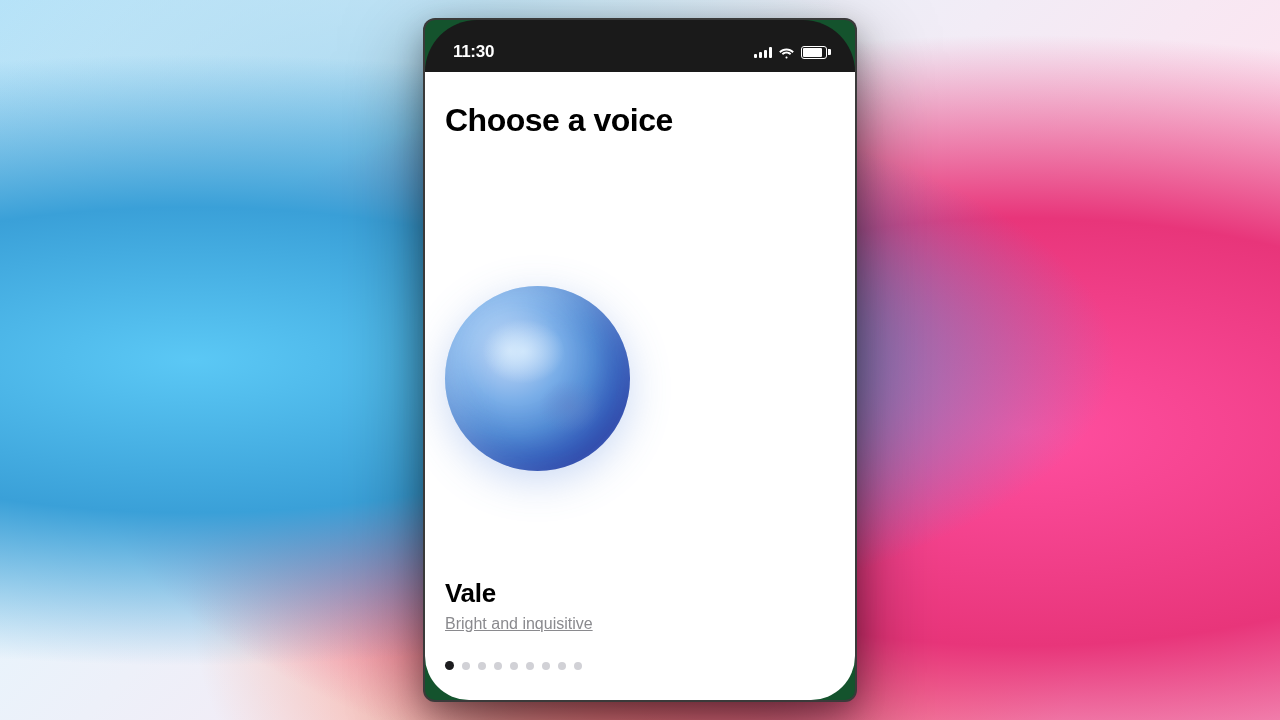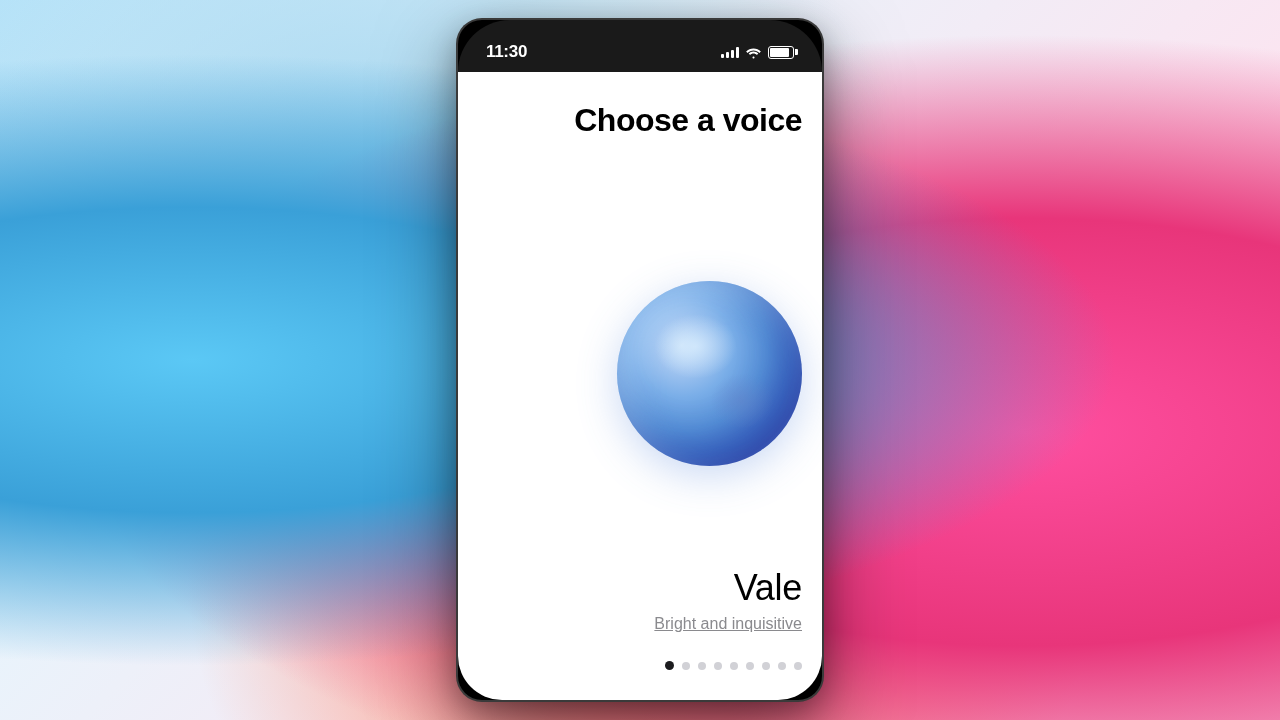--- a/index.html
+++ b/index.html
@@ -21,24 +21,24 @@
         radial-gradient(ellipse at 50% 80%, #ff7b54 0%, transparent 50%),
         radial-gradient(ellipse at 30% 20%, #a8d8f0 0%, transparent 40%),
         linear-gradient(135deg, #b8e4f9 0%, #e8f4fc 30%, #fce4f0 70%, #f9c0d8 100%);
     }
 
     .phone-wrapper {
       position: absolute;
       left: 50%;
       top: 50%;
       transform: translate(-50%, -50%);
-      width: 364px;
+      width: 430px;
       height: 680px;
-      background: #000000;
-      border-radius: 24px;
+      background: #14532d;
+      border-radius: 10px;
       box-shadow: 
         0 0 0 2px #3a3a3a,
         0 30px 80px rgba(0,0,0,0.5),
         0 10px 30px rgba(0,0,0,0.3);
       display: flex;
       flex-direction: column;
       overflow: hidden;
     }
 
     .phone-notch-area {
@@ -115,21 +115,21 @@
       border-radius: 0 0 44px 44px;
       overflow: hidden;
       display: flex;
       flex-direction: column;
     }
 
     .screen-content {
       flex: 1;
       display: flex;
       flex-direction: column;
-      align-items: flex-end;
+      align-items: flex-start;
       padding: 30px 20px 20px;
     }
 
     .page-title {
       font-size: 32px;
       font-weight: 700;
       color: #000000;
       text-align: center;
       letter-spacing: -0.5px;
       margin-bottom: 40px;
@@ -180,22 +180,22 @@
       position: absolute;
       bottom: 20%;
       right: 15%;
       width: 35%;
       height: 30%;
       background: radial-gradient(ellipse, rgba(100, 130, 200, 0.5) 0%, transparent 70%);
       border-radius: 50%;
     }
 
     .voice-name {
-      font-size: 36px;
-      font-weight: 400;
+      font-size: 26px;
+      font-weight: 700;
       color: #000000;
       text-align: center;
       letter-spacing: -0.3px;
     }
 
     .voice-description {
       font-size: 16px;
       color: #8a8a8e;
       text-align: center;
       margin-top: 6px;

